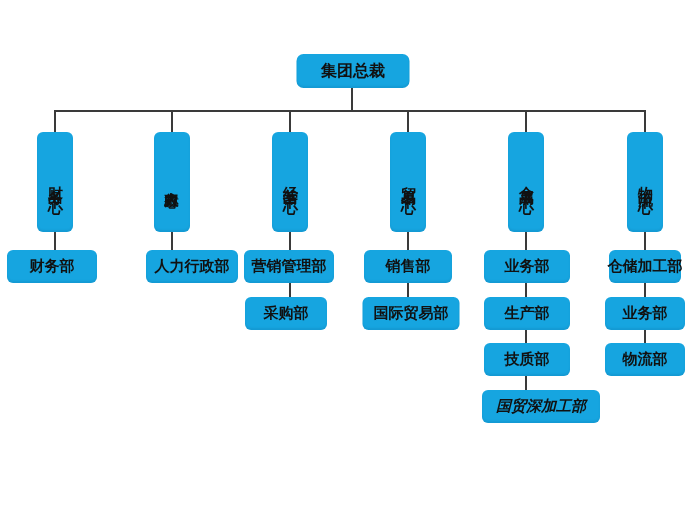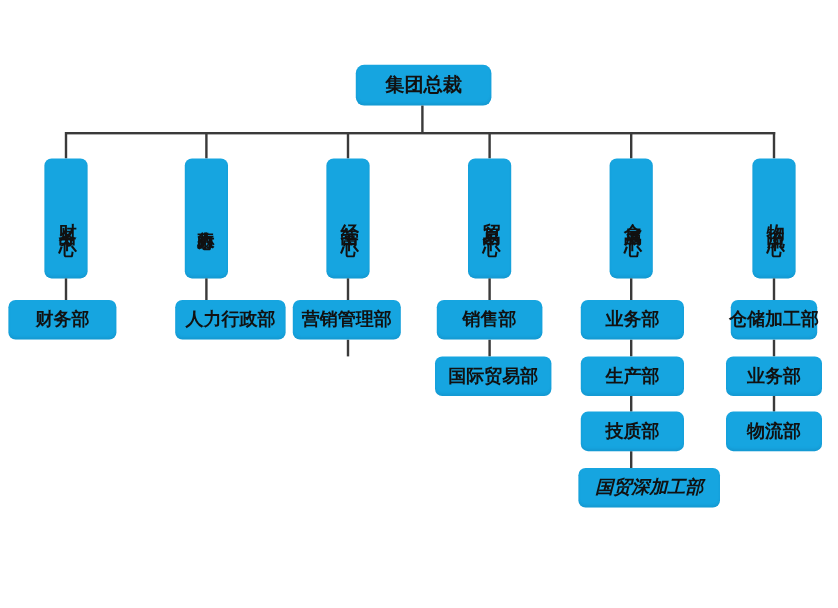--- a/index.html
+++ b/index.html
@@ -88,20 +88,21 @@
   <div class="line v stem-r1" style="left:407px;"></div>
   <div class="line v stem-r1" style="left:525px;"></div>
   <div class="line v stem-r2" style="left:525px;"></div>
   <div class="line v stem-r3" style="left:525px;"></div>
   <div class="line v stem-r1" style="left:644px;"></div>
   <div class="line v stem-r2" style="left:644px;"></div>
 
   <div class="node dept r1" style="left:52px;width:90px;">财务部</div>
   <div class="node dept r1" style="left:172px;width:92px;margin-left:20px;">人力行政部</div>
   <div class="node dept r1" style="left:289px;width:90px;">营销管理部</div>
+  <div class="node dept r2" style="left:286px;width:82px;">采购部</div>
   <div class="node dept r1" style="left:408px;width:88px;">销售部</div>
   <div class="node dept r2" style="left:411px;width:97px;">国际贸易部</div>
   <div class="node dept r1" style="left:527px;width:86px;">业务部</div>
   <div class="node dept r2" style="left:527px;width:86px;">生产部</div>
   <div class="node dept r3" style="left:527px;width:86px;">技质部</div>
   <div class="node dept r4" style="left:541px;width:118px;font-style:italic;">国贸深加工部</div>
   <div class="node dept r1" style="left:645px;width:72px;">仓储加工部</div>
   <div class="node dept r2" style="left:645px;width:80px;">业务部</div>
   <div class="node dept r3" style="left:645px;width:80px;">物流部</div>
 

